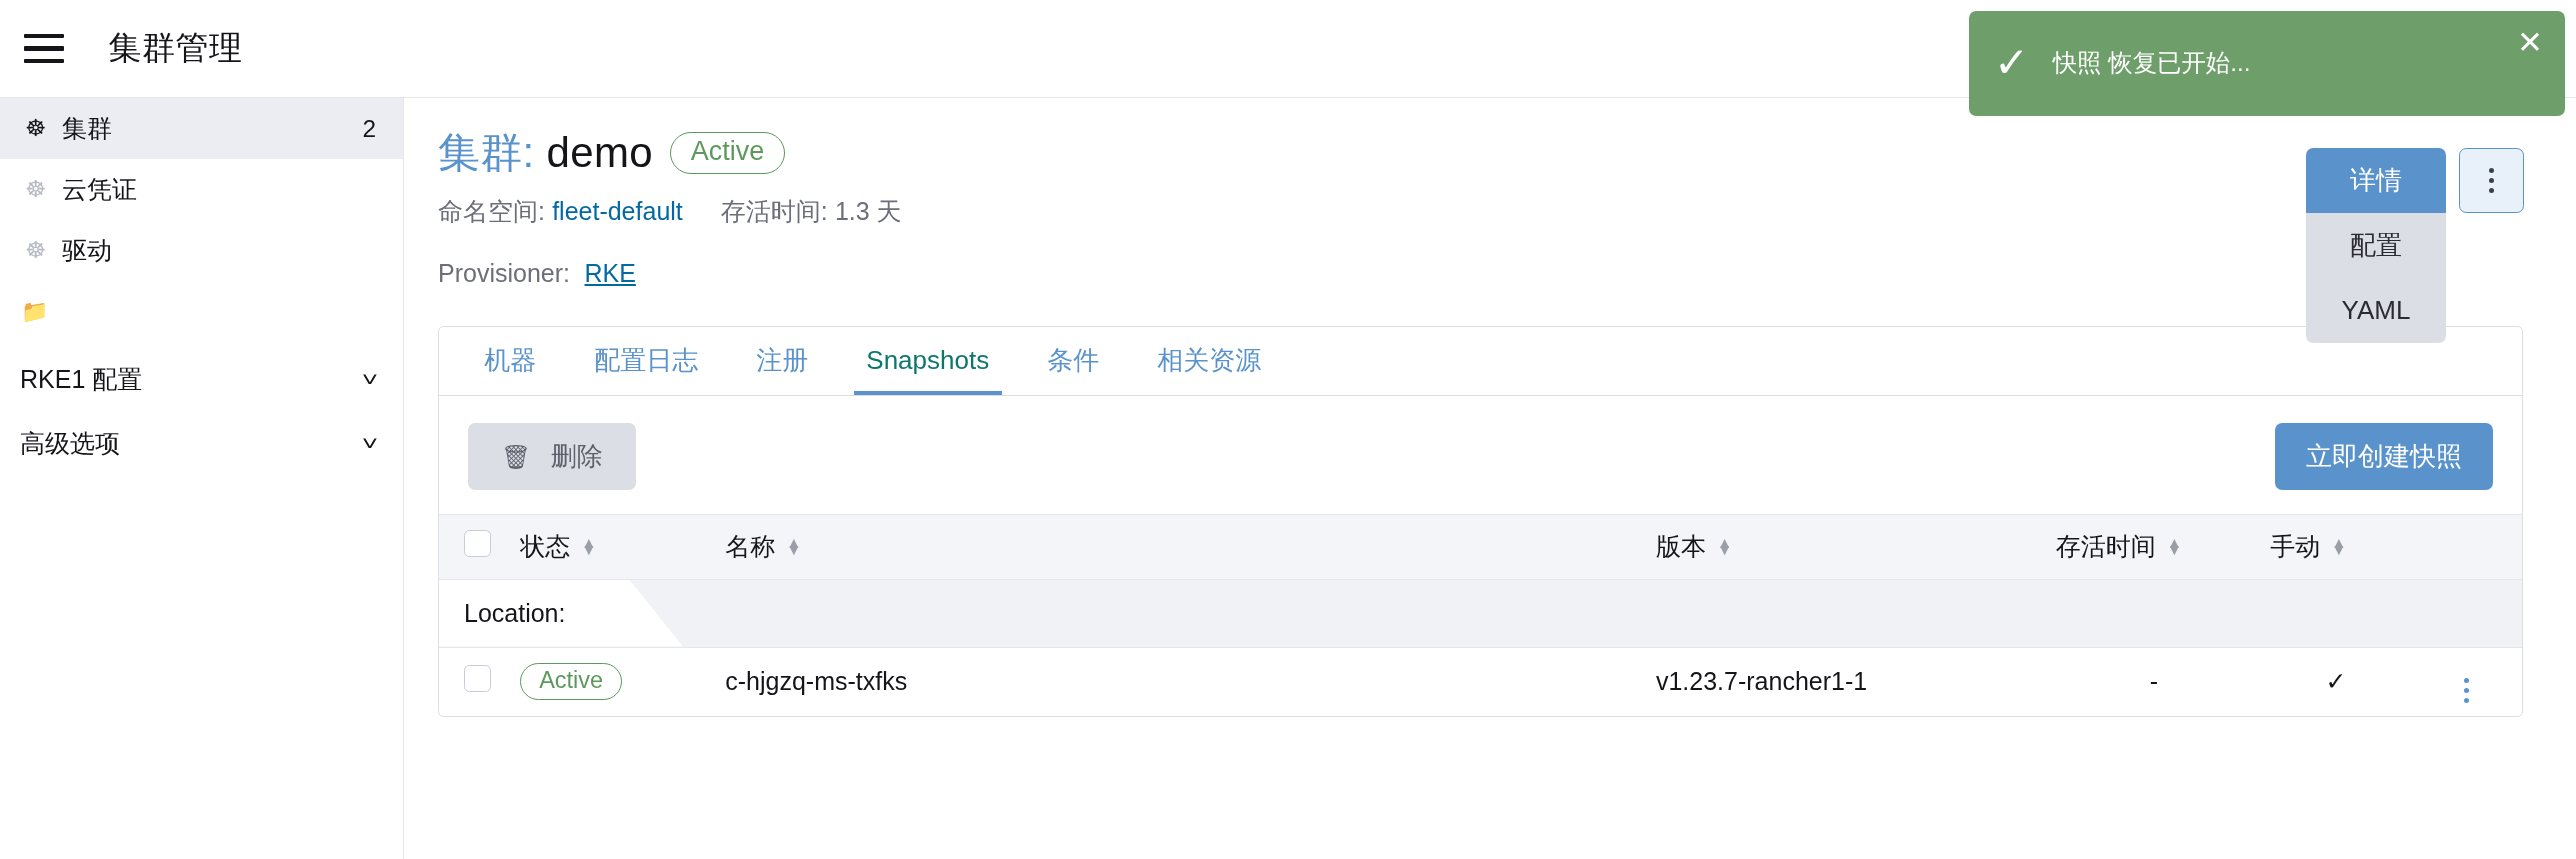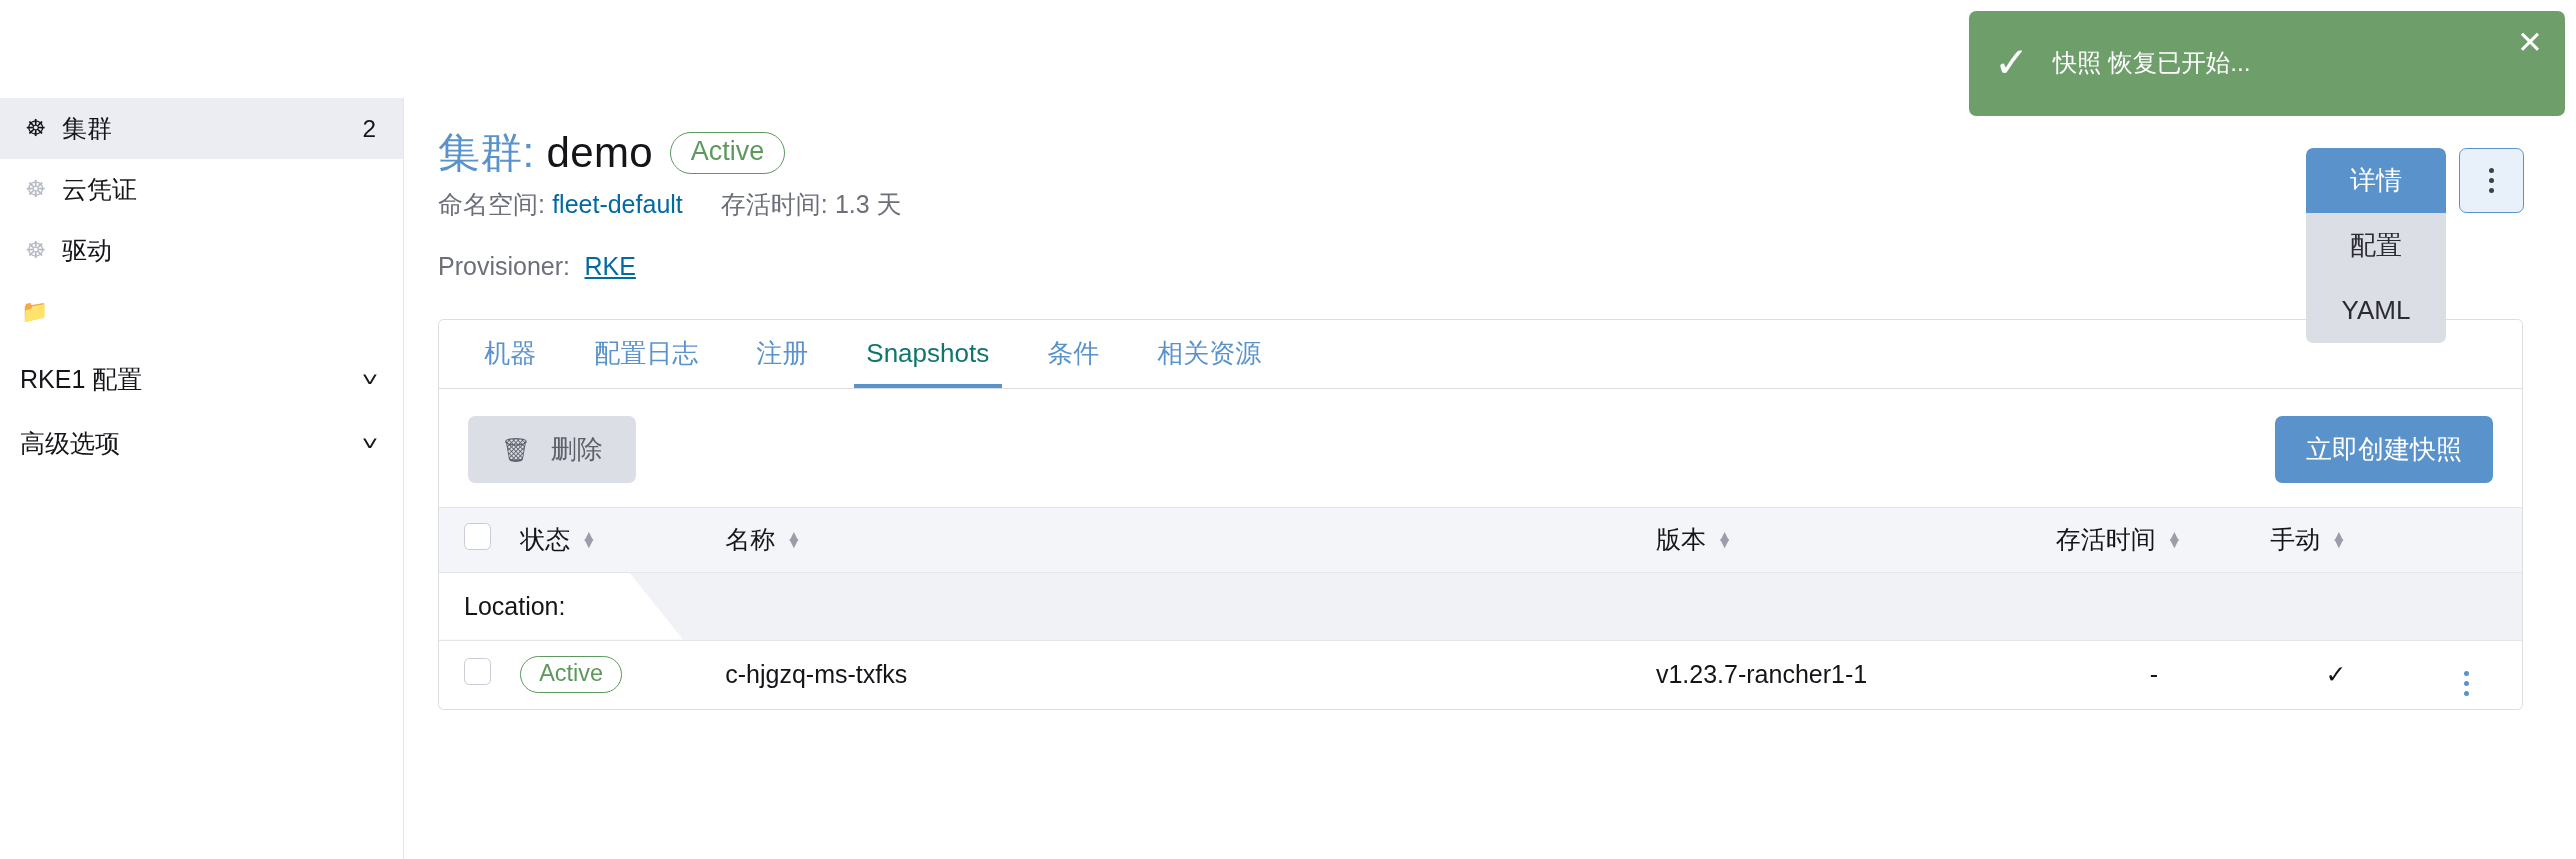--- a/index.html
+++ b/index.html
@@ -53,21 +53,21 @@
     position: absolute; top: 98px; left: 405px; width: 2171px; height: 761px;
     background: #fff; padding: 27px 52px 0 33px; overflow: hidden;
   }
   .title-row { display: flex; align-items: center; gap: 17px; }
   .title-main { font-size: 42px; font-weight: 400; color: #141419; letter-spacing: 0.3px; }
   .title-main .prefix { color: #5a93cc; }
   .badge-active {
     border: 1.8px solid #5d995d; color: #5d995d; border-radius: 25px;
     padding: 3.6px 20px 6.3px; font-size: 27px; line-height: 1.1;
   }
-  .sub-row { margin-top: 7px; display: flex; align-items: center; font-size: 25px; color: #6c6f7a; }
+  .sub-row { margin-top: 14px; display: flex; align-items: center; font-size: 25px; color: #6c6f7a; }
   .sub-row .link { color: #0369a1; margin-left: 7.2px; }
   .sub-gap { display: inline-block; width: 38px; }
   .meta-row { margin-top: 31px; font-size: 25px; color: #6c6f7a; display: flex; align-items: center; }
   .meta-row .val { color: #0369a1; margin-left: 14.5px; text-decoration: underline; }
   .labels-row { margin-top: 14.5px; font-size: 25px; color: #6c6f7a; display: flex; align-items: center; }
   .label-chip {
     background: #dcdee6; color: #2b2b32; border-radius: 6.3px;
     padding: 5.4px 12.6px 8.1px; font-size: 22.6px; margin-left: 14.5px;
   }
 
@@ -162,20 +162,28 @@
   .toast-body { flex: 1; }
   .toast-title { font-size: 26px; margin-bottom: 5.4px; }
   .toast-msg { font-size: 24.4px; }
   .toast-close { font-size: 31px; cursor: pointer; align-self: flex-start; margin-top: 1.8px; line-height: 1; }
 </style>
 </head>
 <body>
 
 <div class="app">
 
+  <div class="topbar">
+    <div class="hamburger">
+      <span></span>
+        <span></span>
+        <span></span>
+    </div>
+    <div class="app-title">集群管理</div>
+  </div>
 
   <div class="sidebar">
     <div class="nav-item active">
       <span class="nav-icon globe-on">☸</span>
       <span class="nav-label">集群</span>
       <span class="nav-count">2</span>
     </div>
     <div class="nav-item">
       <span class="nav-icon globe-off">☸</span>
       <span class="nav-label">云凭证</span>

